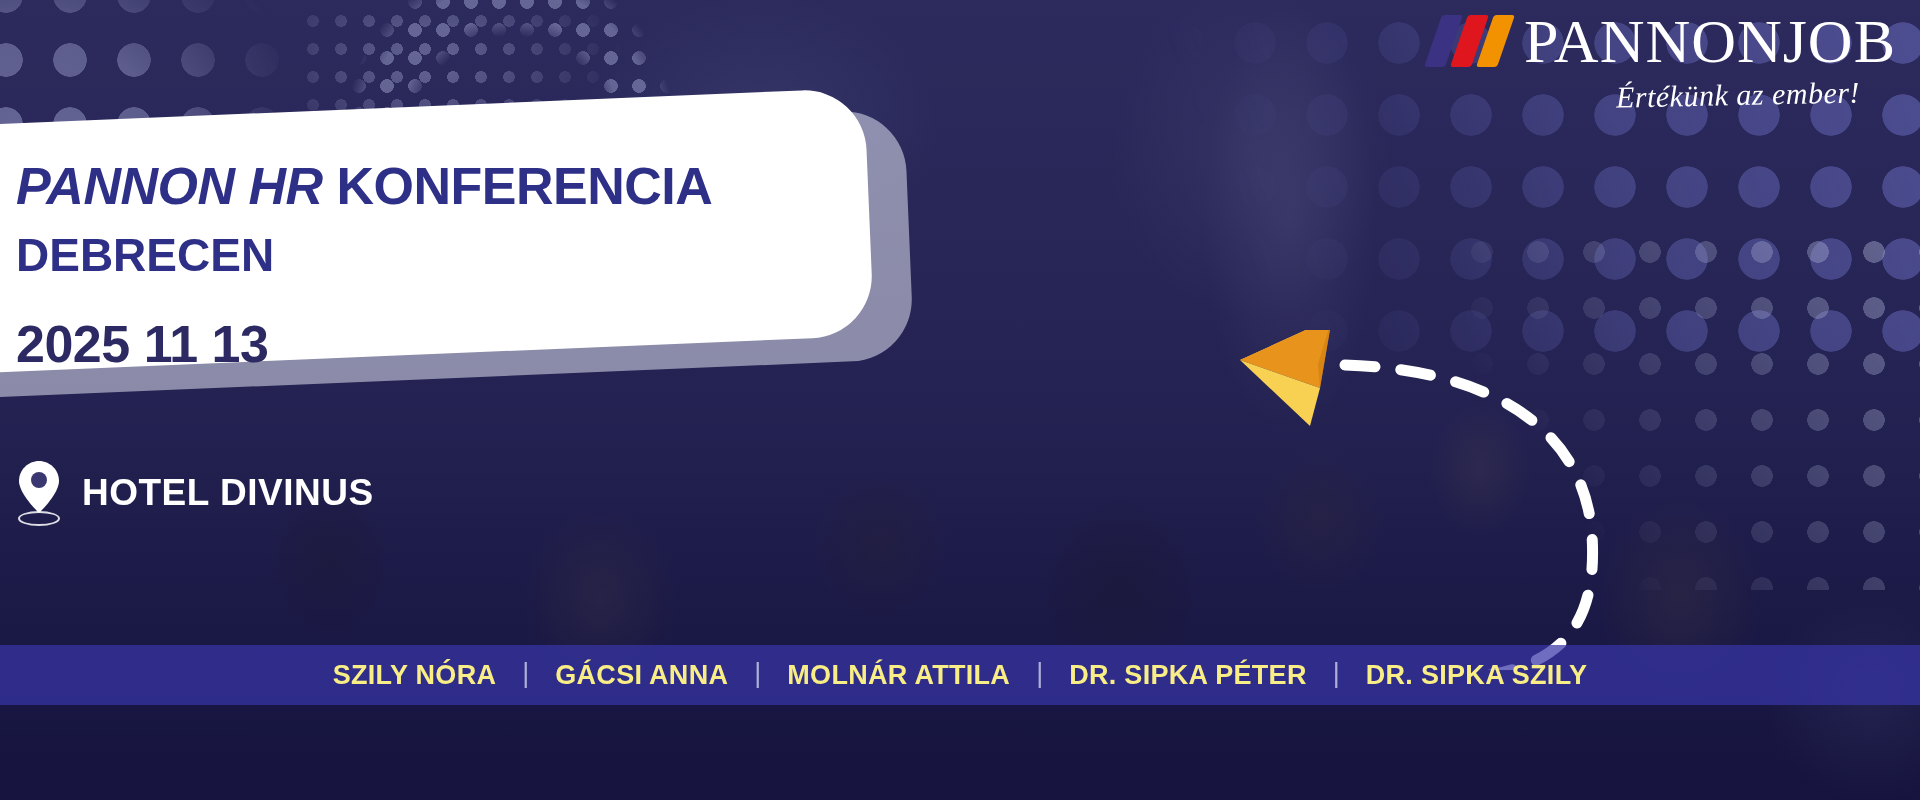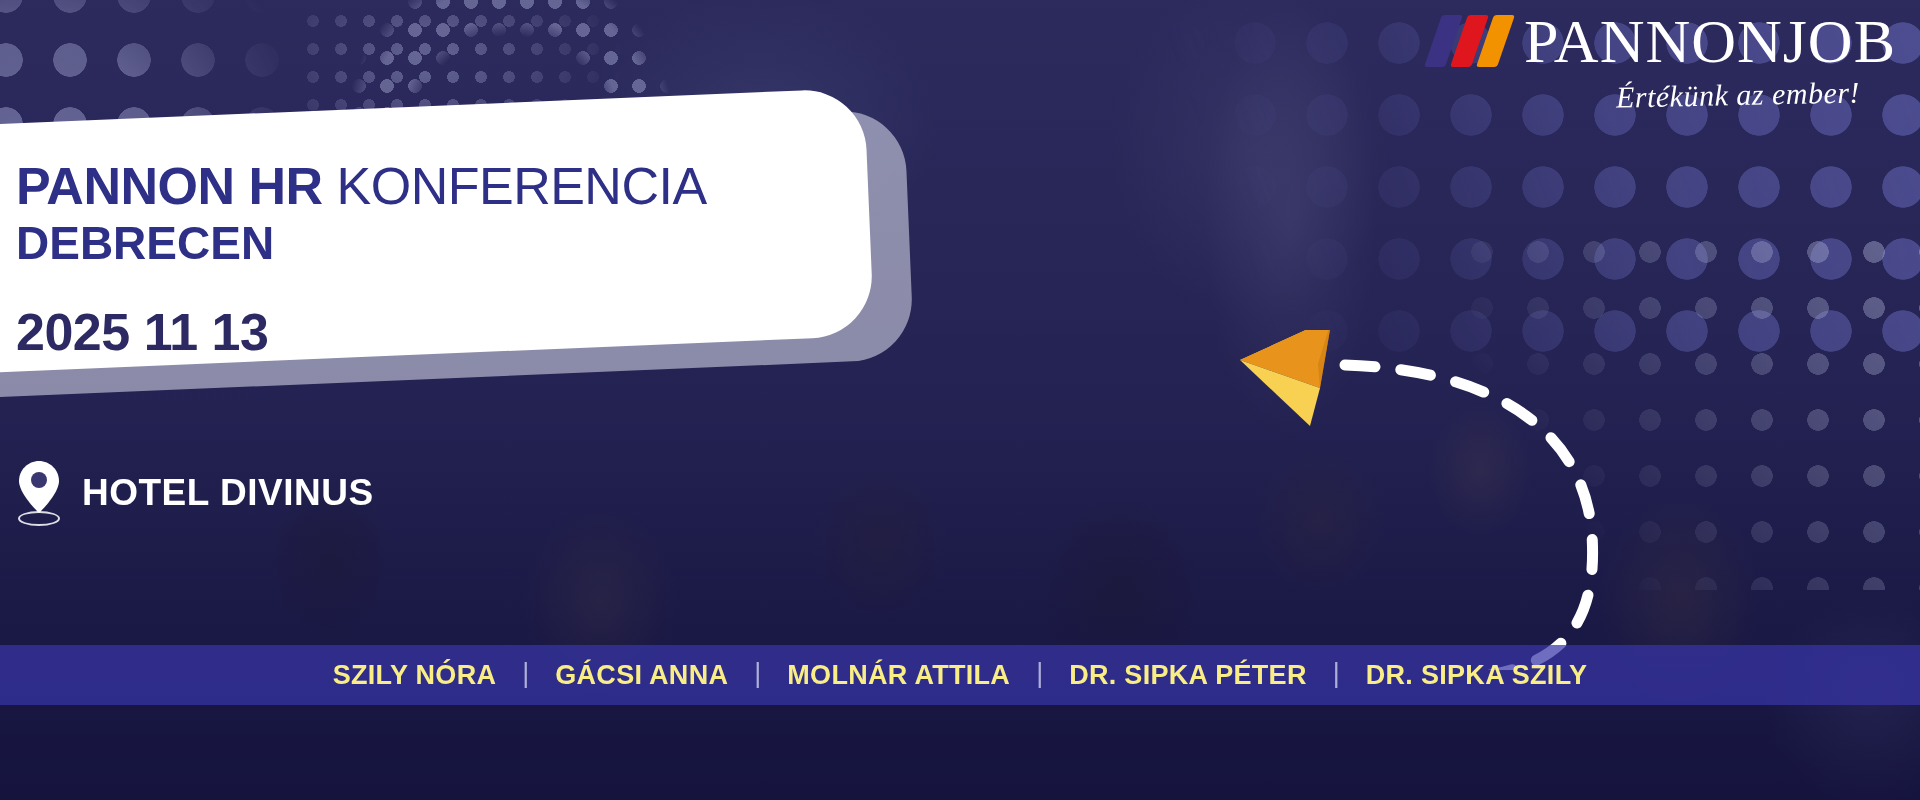--- a/index.html
+++ b/index.html
@@ -118,24 +118,24 @@
     width:860px;
     z-index:6;
   }
   .line-title {
     font-size:52px;
     line-height:1.0;
     letter-spacing:-0.5px;
     color:#2e2f86;
     white-space:nowrap;
   }
-  .line-title .bold { font-weight:700; }
-  .line-title .light { font-weight:400; }
+  .line-title .bold { font-weight:700;font-style:italic; }
+  .line-title .light { font-weight:700; }
   .line-city {
-    margin-top:8px;
+    margin-top:20px;
     font-size:46px;
     font-weight:700;
     line-height:1.0;
     color:#2e2f86;
     letter-spacing:0px;
   }
   .line-date {
     margin-top:40px;
     font-size:52px;
     font-weight:700;

